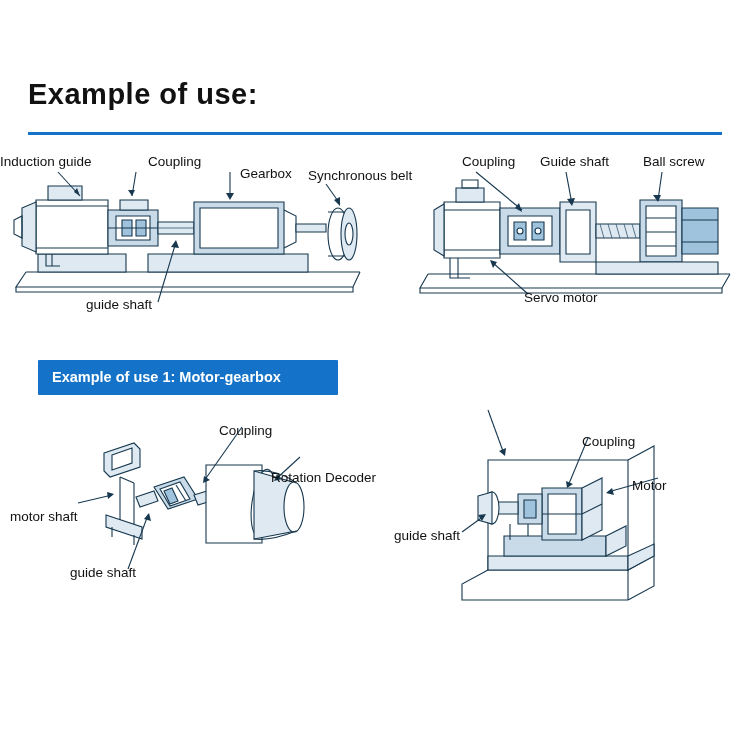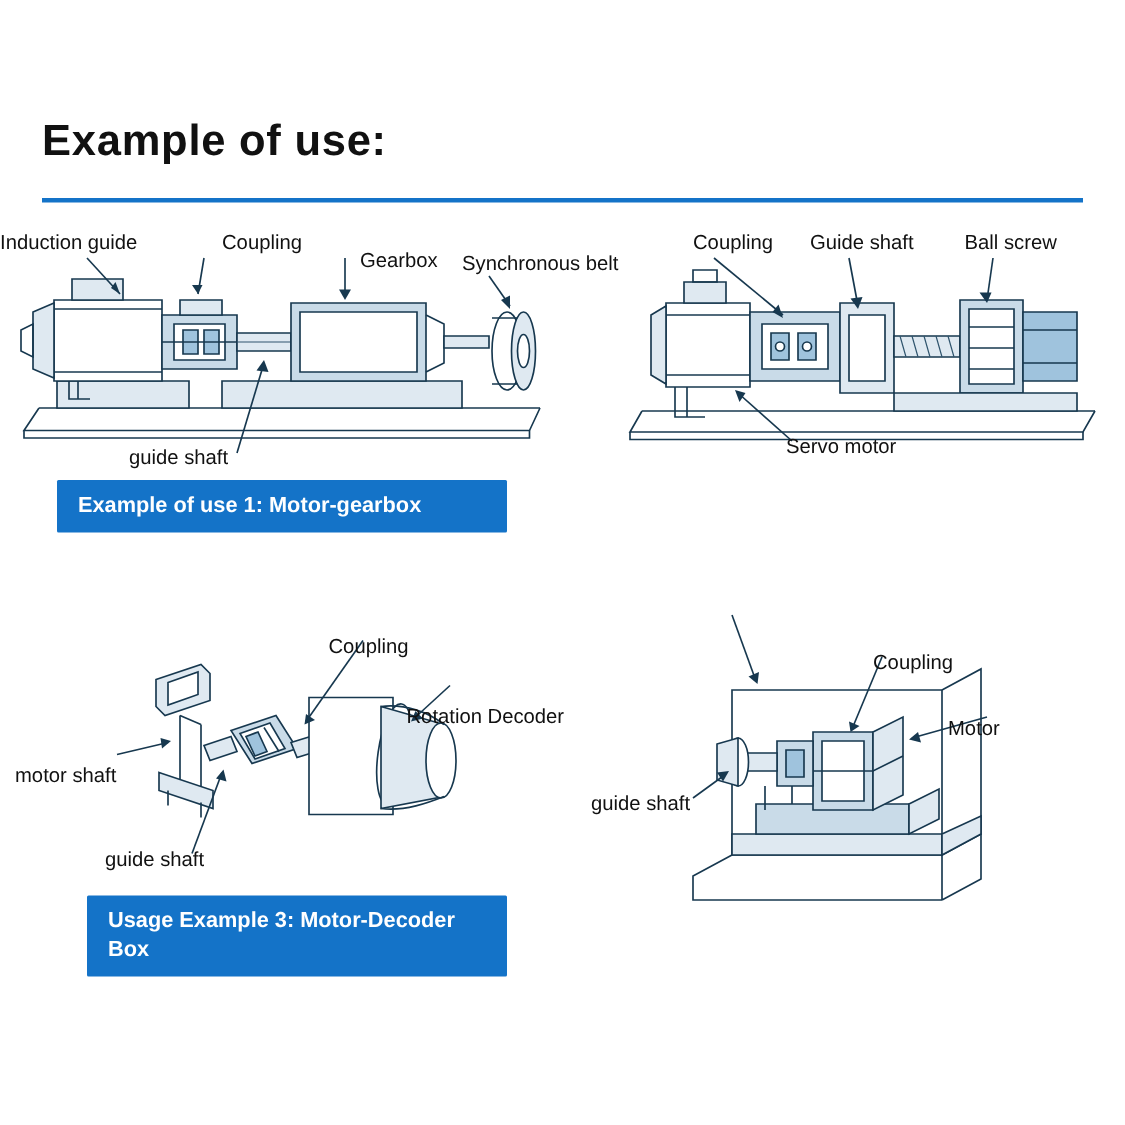--- a/index.html
+++ b/index.html
@@ -49,20 +49,21 @@
   .caption {
     position: absolute;
     background: #1473c8;
     color: #ffffff;
     font-weight: bold;
     font-size: 14.5px;
     line-height: 19px;
     padding: 8px 14px;
     box-sizing: border-box;
     border-radius: 1px;
+    margin-top: 40px;
   }
   .cap1 { left: 38px;  top: 320px; width: 300px; }
   .cap2 { left: 412px; top: 320px; width: 320px; }
   .cap3 { left: 58px;  top: 597px; width: 280px; }
   .cap4 { left: 412px; top: 592px; width: 290px; }
 
   .lbl {
     position: absolute;
     font-size: 13.5px;
     color: #111111;
@@ -241,21 +242,20 @@
       <polygon class="arrowhd" points="106,119 100,124 99,117"></polygon>
       <path class="leader" d="M120 194 L140 140"></path>
       <polygon class="arrowhd" points="141,138 136,144 143,146"></polygon>
     </svg>
     <div class="lbl" style="left:211px; top:48px;">Coupling</div>
     <div class="lbl" style="left:263px; top:95px;">Rotation Decoder</div>
     <div class="lbl" style="left:2px; top:134px;">motor shaft</div>
     <div class="lbl" style="left:62px; top:190px;">guide shaft</div>
   </div>
 
-  <div class="caption cap3">Usage Example 3: Motor-Decoder Box</div>
 
   <div class="quad q4">
     <svg width="350" height="280" viewBox="0 0 350 280">
 
       <path class="ln" d="M96 92 L236 92 L236 202 L96 202 Z"></path>
       <path class="ln" d="M236 92 L262 78 L262 188 L236 202"></path>
       <path class="ln" d="M96 202 L70 216 L70 232 L236 232"></path>
       <path class="ln" d="M236 202 L236 232 M262 188 L262 218 L236 232"></path>
       <path class="fillg" d="M96 188 L236 188 L236 202 L96 202 Z"></path>
       <path class="fillg" d="M236 188 L262 176 L262 188 L236 202 Z"></path>

